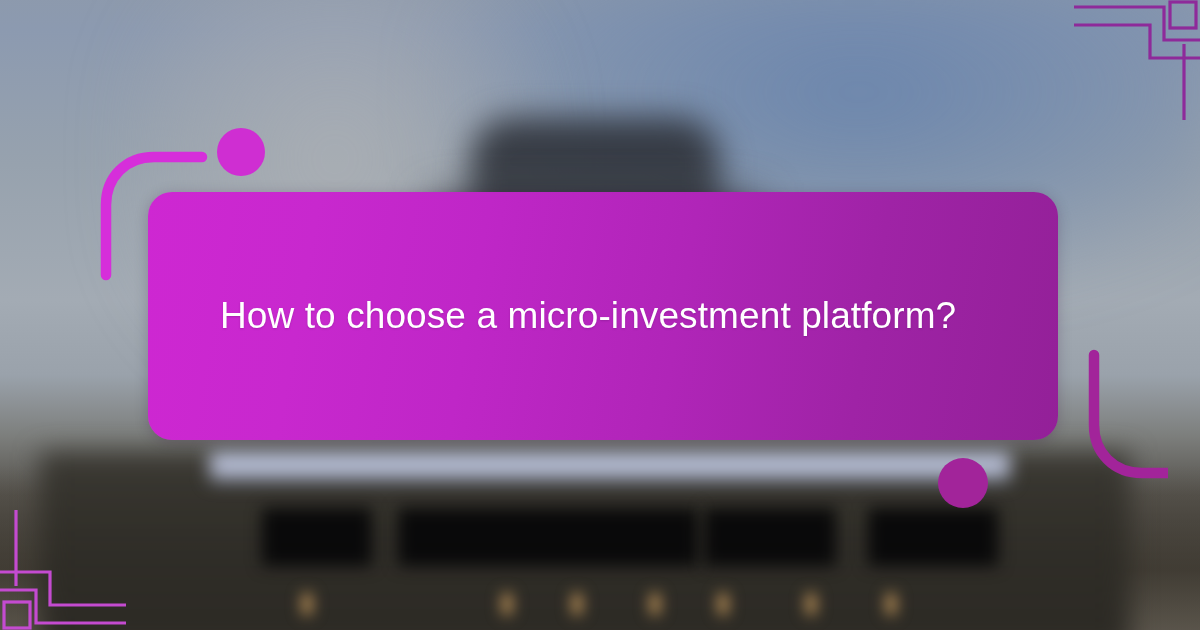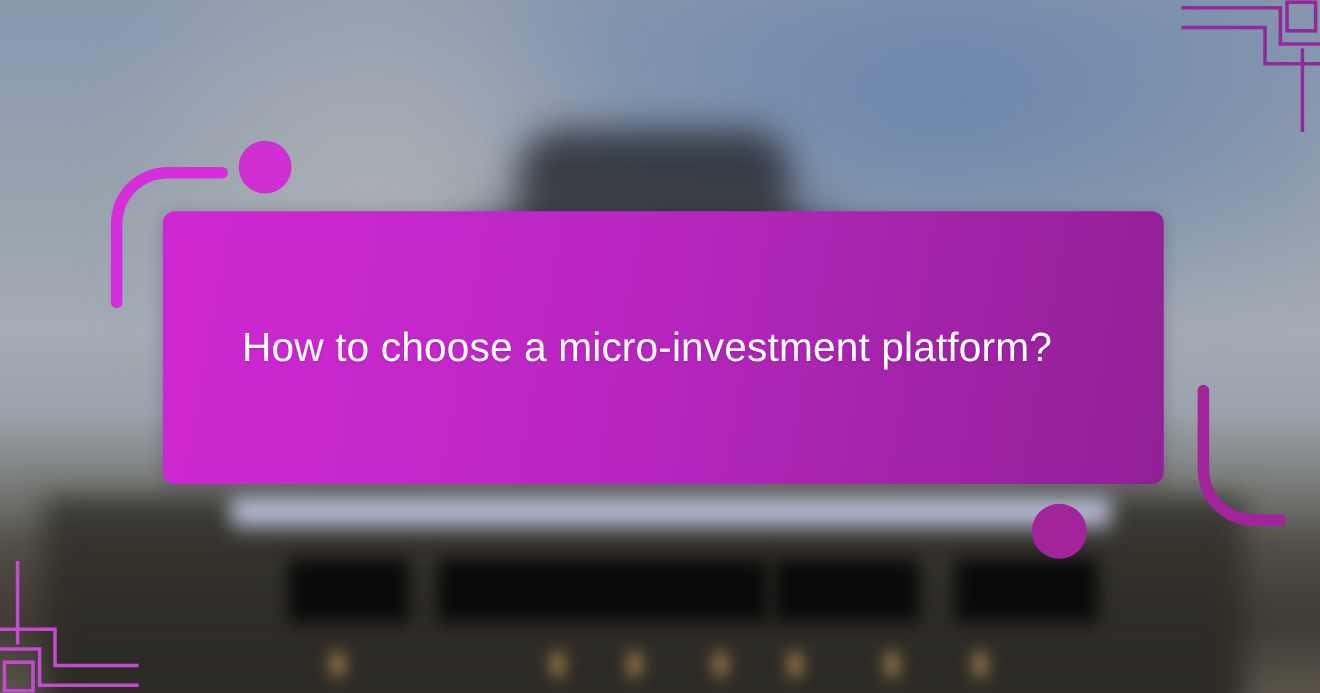--- a/index.html
+++ b/index.html
@@ -163,21 +163,21 @@
     left:938px; top:458px;
     width:50px; height:50px;
     background:#a2249a;
   }
 
   
   .card {
     position:absolute;
     left:148px;  top:192px;
     width:910px; height:248px;
-    border-radius:11px;
+    border-radius:24px;
     background:linear-gradient(100deg,
       #ce27d2 0%,
       #c828ce 18%,
       #bf26c7 36%,
       #b025b8 58%,
       #9f23a6 78%,
       #932098 100%);
     display:flex;
     align-items:center;
     box-shadow:0 2px 14px rgba(40,10,48,0.22);

